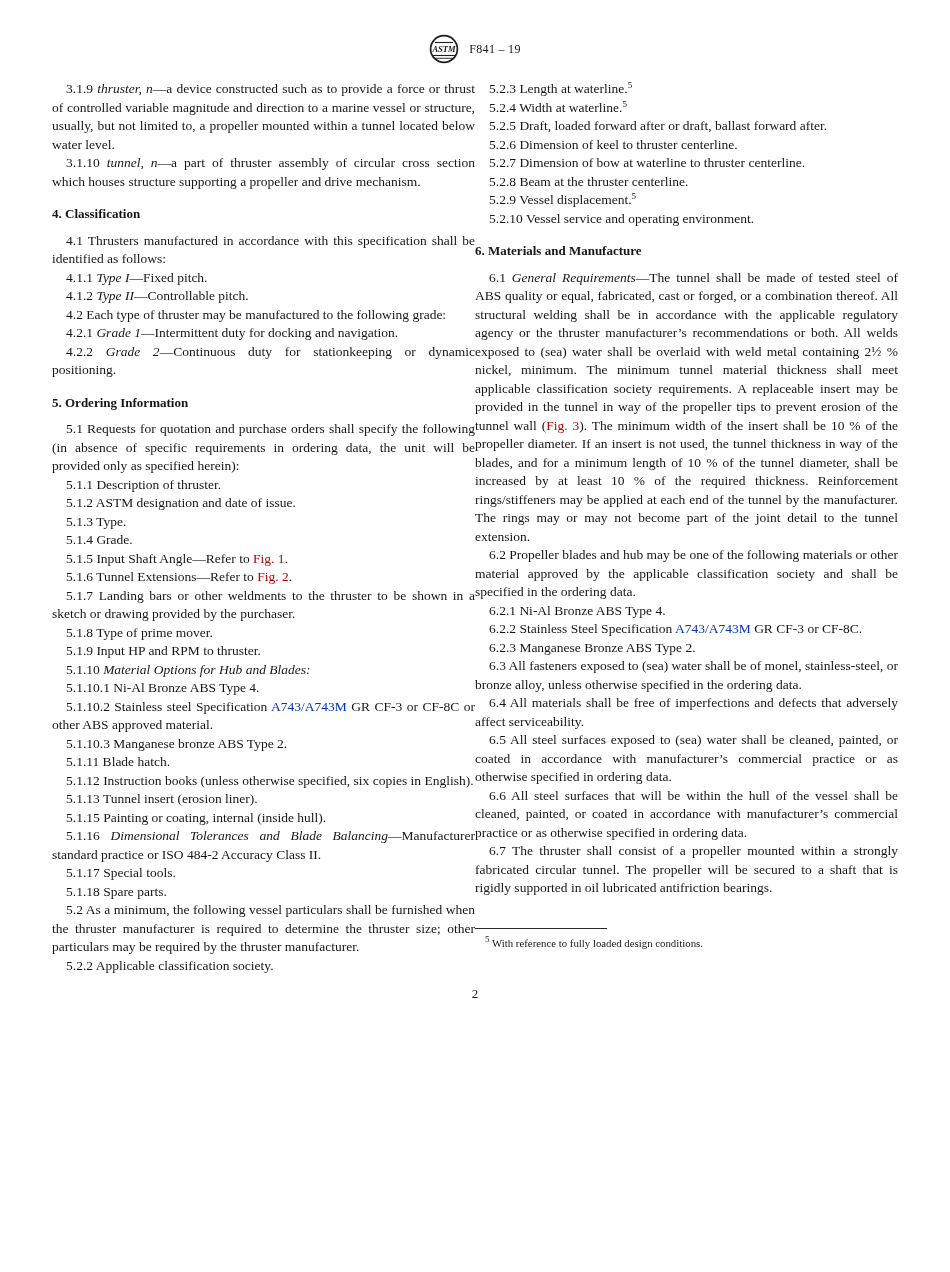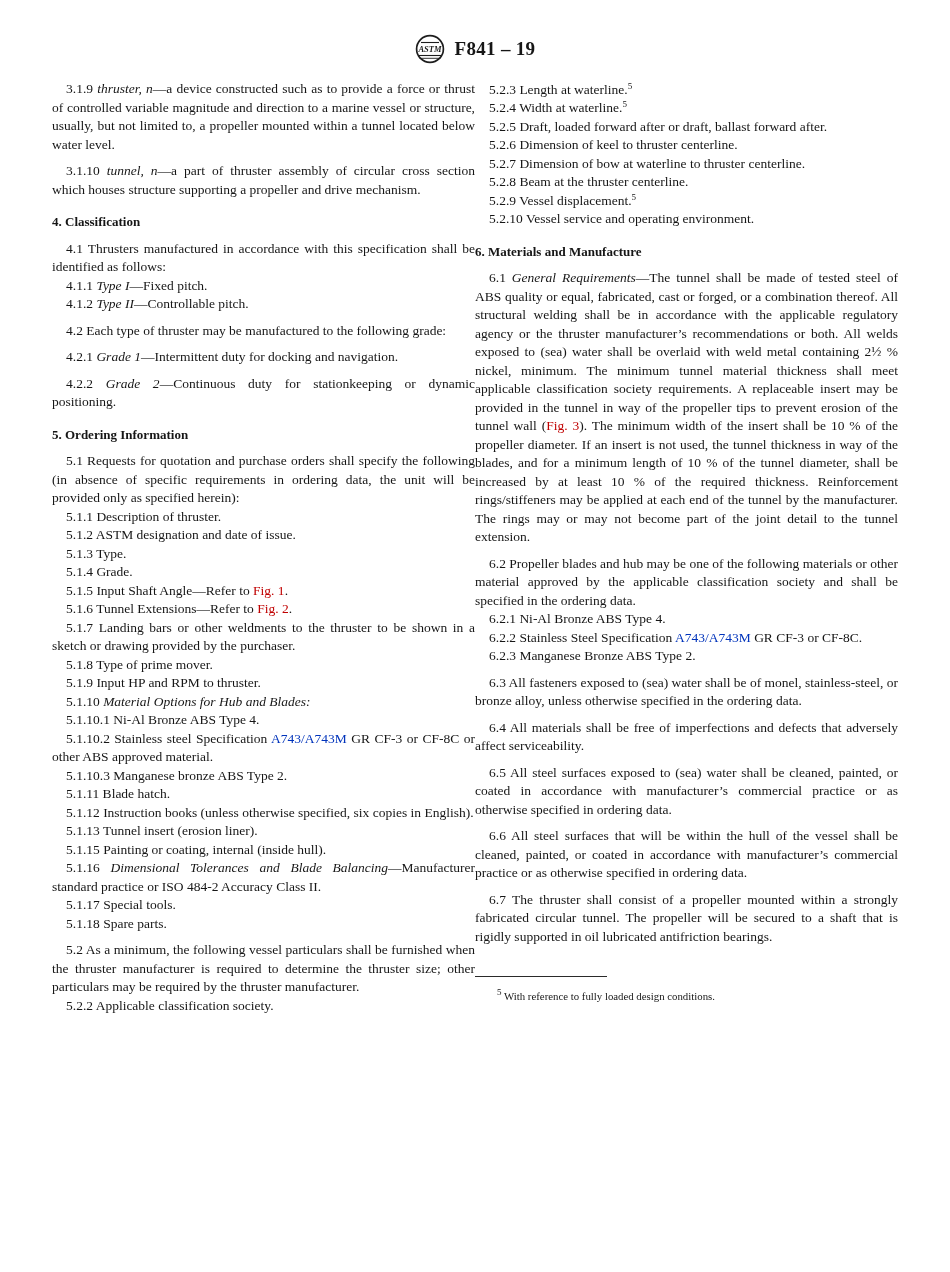--- a/index.html
+++ b/index.html
@@ -24,55 +24,55 @@
     overflow:hidden;
   }
   .page-header{
     display:flex;
     align-items:center;
     justify-content:center;
     gap:10px;
     margin-bottom:16px;
   }
   .doc-title{
-    font-weight:bold;
-    font-size:19px;
+    font-weight:normal;
+    font-size:12px;
     letter-spacing:.3px;
   }
   .columns{
     display:flex;
     flex:1 1 auto;
-    align-items:flex-end;
+    align-items:flex-start;
   }
   .col{flex:1 1 0; min-width:0;}
   .para{
     margin:0;
     text-align:justify;
     text-indent:14px;
   }
-  .sp-gap{margin-top:8px;}
+  .sp-gap{}
   .heading{
     font-size:13px;
     font-weight:bold;
     margin:14px 0 8px 0;
     text-indent:0;
   }
   .col > .heading:first-child, .col > .para:first-child{margin-top:0;}
   .run-i{font-style:italic;}
   .run-fig{color:var(--fig-link);}
   .run-spec{color:var(--spec-link);}
   sup.run-sup{font-size:9px; line-height:0;}
   .footnote-rule{
     width:132px;
     border-top:1px solid #2a2a2a;
     margin-top:30px;
     margin-bottom:7px;
   }
   .footnote{
-    margin:12px;
+    margin:0;
     font-size:10.8px;
     line-height:14px;
     text-align:left;
     text-indent:10px;
   }
   .page-footer{
     margin-top:auto;
     text-align:center;
     font-size:13px;
     padding-top:10px;

